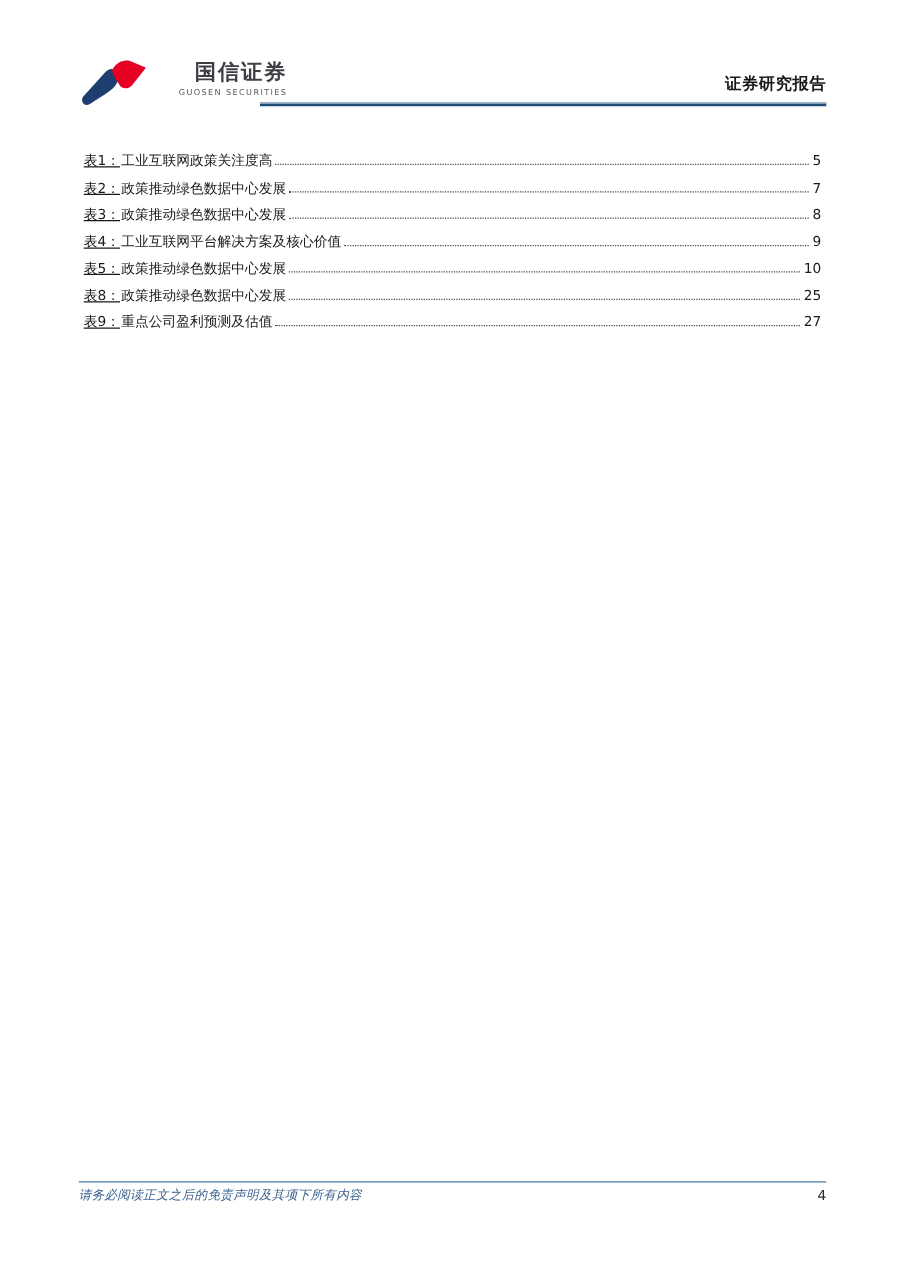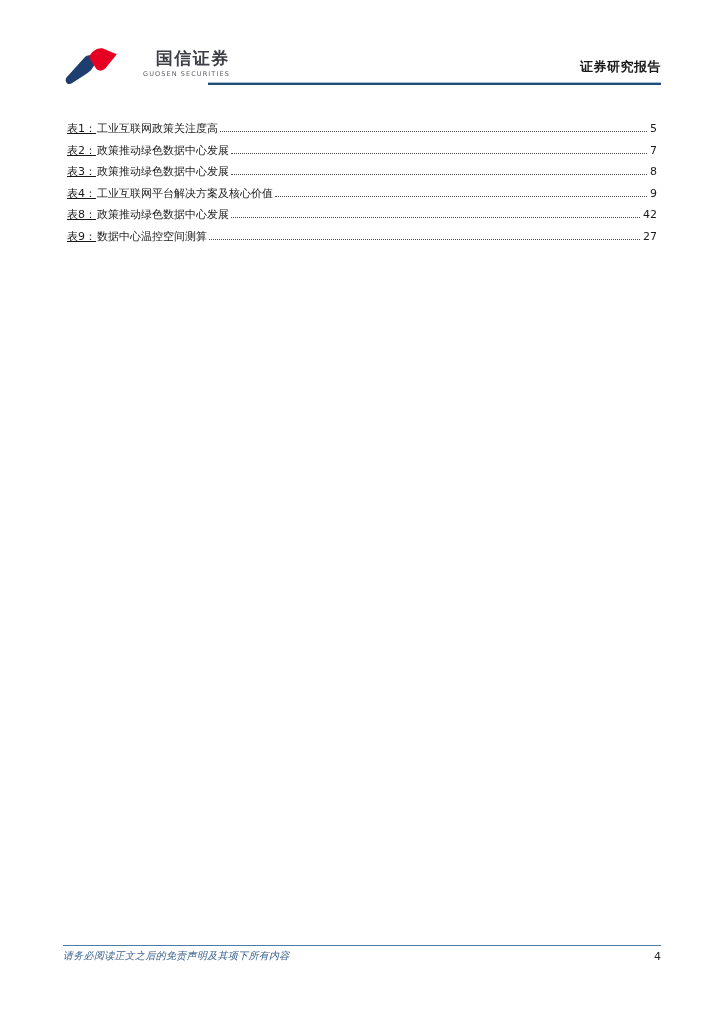--- a/index.html
+++ b/index.html
@@ -98,28 +98,34 @@
       <span class="toc-leader"></span>
       <span class="toc-page">8</span>
     </div>
       <div class="toc-row">
       <span class="toc-label">表4：</span>
       <span class="toc-title">工业互联网平台解决方案及核心价值</span>
       <span class="toc-leader"></span>
       <span class="toc-page">9</span>
     </div>
       <div class="toc-row">
+      <span class="toc-label">表5：</span>
+      <span class="toc-title">政策推动绿色数据中心发展</span>
+      <span class="toc-leader"></span>
+      <span class="toc-page">10</span>
+    </div>
+      <div class="toc-row">
       <span class="toc-label">表8：</span>
       <span class="toc-title">政策推动绿色数据中心发展</span>
       <span class="toc-leader"></span>
-      <span class="toc-page">42</span>
+      <span class="toc-page">25</span>
     </div>
       <div class="toc-row">
       <span class="toc-label">表9：</span>
-      <span class="toc-title">数据中心温控空间测算</span>
+      <span class="toc-title">重点公司盈利预测及估值</span>
       <span class="toc-leader"></span>
       <span class="toc-page">27</span>
     </div>
     </div>
 
   <div class="footer">
     <span class="footer-disclaimer">请务必阅读正文之后的免责声明及其项下所有内容</span>
     <span class="footer-pagenum">4</span>
   </div>
 

